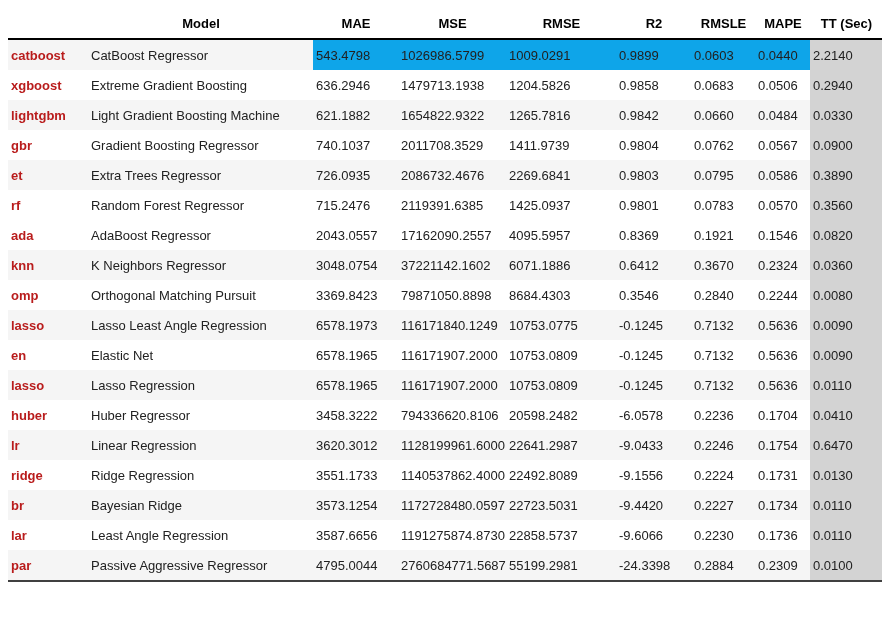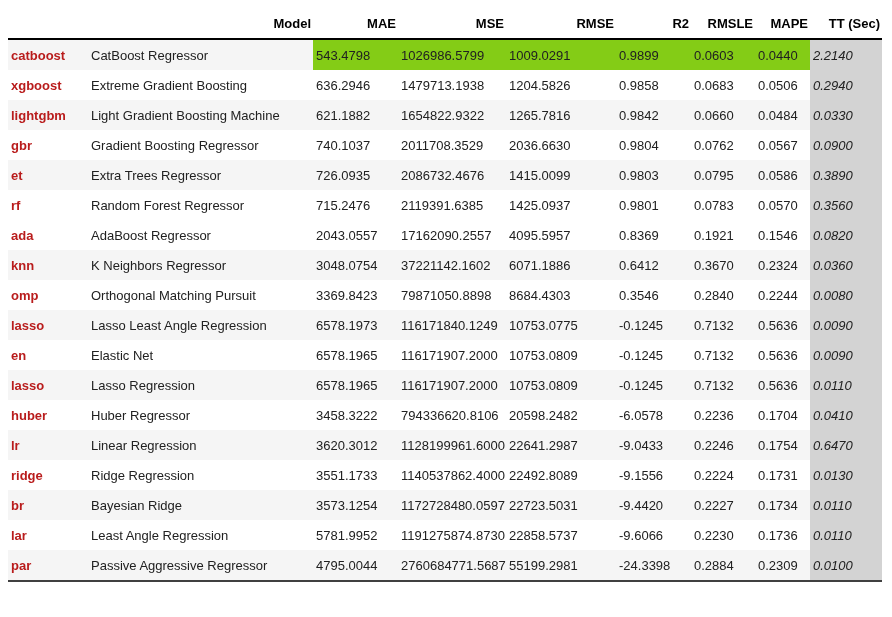--- a/index.html
+++ b/index.html
@@ -13,21 +13,21 @@
   }
   .table-wrap {
     padding: 8px 0 0 8px;
   }
   table {
     border-collapse: collapse;
     table-layout: fixed;
     width: 874px;
   }
   thead th {
-    text-align: right;
+    text-align: center;
     font-weight: bold;
     font-size: 13px;
     color: #000000;
     height: 30px;
     padding: 0 2px 0 3px;
     border-bottom: 2px solid #000000;
     vertical-align: middle;
     white-space: nowrap;
     background: #ffffff;
     margin-left: 36px;
@@ -45,24 +45,23 @@
   }
   tbody th.c0 {
     font-weight: bold;
     color: #b91c1c;
   }
   tbody tr.stripe {
     background: #f5f5f5;
   }
   tbody td.tt {
     background: #d3d3d3;
-    font-style: italic;
   }
   tbody tr.highlight td.hl {
-    background: #84cc16;
+    background: #0ea5e9;
   }
   tbody tr:last-child td, tbody tr:last-child th {
     border-bottom: 2px solid #404040;
   }
   
   col.c0 { width: 80px; }
   col.c1 { width: 225px; }
   col.c2 { width: 85px; }
   col.c3 { width: 108px; }
   col.c4 { width: 110px; }
@@ -132,32 +131,32 @@
           <td class="c5 hl">0.9842</td>
           <td class="c6 hl">0.0660</td>
           <td class="c7 hl">0.0484</td>
           <td class="c8 tt">0.0330</td>
         </tr>
         <tr>
           <th class="c0">gbr</th>
           <td class="c1">Gradient Boosting Regressor</td>
           <td class="c2 hl">740.1037</td>
           <td class="c3 hl">2011708.3529</td>
-          <td class="c4 hl">2036.6630</td>
+          <td class="c4 hl">1411.9739</td>
           <td class="c5 hl">0.9804</td>
           <td class="c6 hl">0.0762</td>
           <td class="c7 hl">0.0567</td>
           <td class="c8 tt">0.0900</td>
         </tr>
         <tr class="stripe">
           <th class="c0">et</th>
           <td class="c1">Extra Trees Regressor</td>
           <td class="c2 hl">726.0935</td>
           <td class="c3 hl">2086732.4676</td>
-          <td class="c4 hl">1415.0099</td>
+          <td class="c4 hl">2269.6841</td>
           <td class="c5 hl">0.9803</td>
           <td class="c6 hl">0.0795</td>
           <td class="c7 hl">0.0586</td>
           <td class="c8 tt">0.3890</td>
         </tr>
         <tr>
           <th class="c0">rf</th>
           <td class="c1">Random Forest Regressor</td>
           <td class="c2 hl">715.2476</td>
           <td class="c3 hl">2119391.6385</td>
@@ -273,21 +272,21 @@
           <td class="c3 hl">1172728480.0597</td>
           <td class="c4 hl">22723.5031</td>
           <td class="c5 hl">-9.4420</td>
           <td class="c6 hl">0.2227</td>
           <td class="c7 hl">0.1734</td>
           <td class="c8 tt">0.0110</td>
         </tr>
         <tr>
           <th class="c0">lar</th>
           <td class="c1">Least Angle Regression</td>
-          <td class="c2 hl">5781.9952</td>
+          <td class="c2 hl">3587.6656</td>
           <td class="c3 hl">1191275874.8730</td>
           <td class="c4 hl">22858.5737</td>
           <td class="c5 hl">-9.6066</td>
           <td class="c6 hl">0.2230</td>
           <td class="c7 hl">0.1736</td>
           <td class="c8 tt">0.0110</td>
         </tr>
         <tr class="stripe">
           <th class="c0">par</th>
           <td class="c1">Passive Aggressive Regressor</td>

